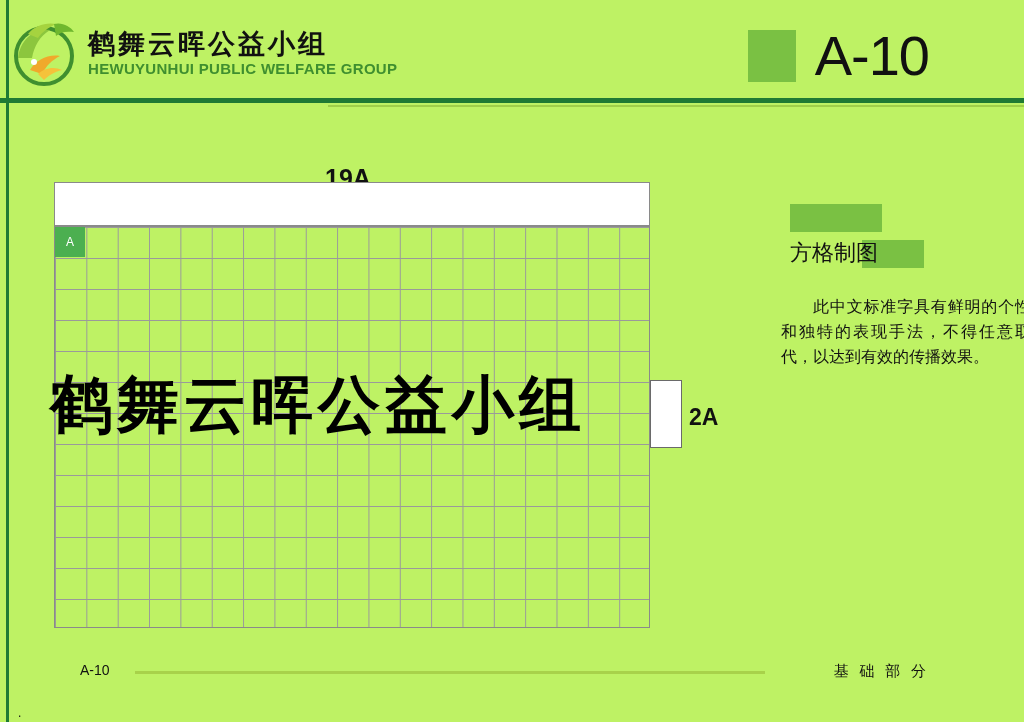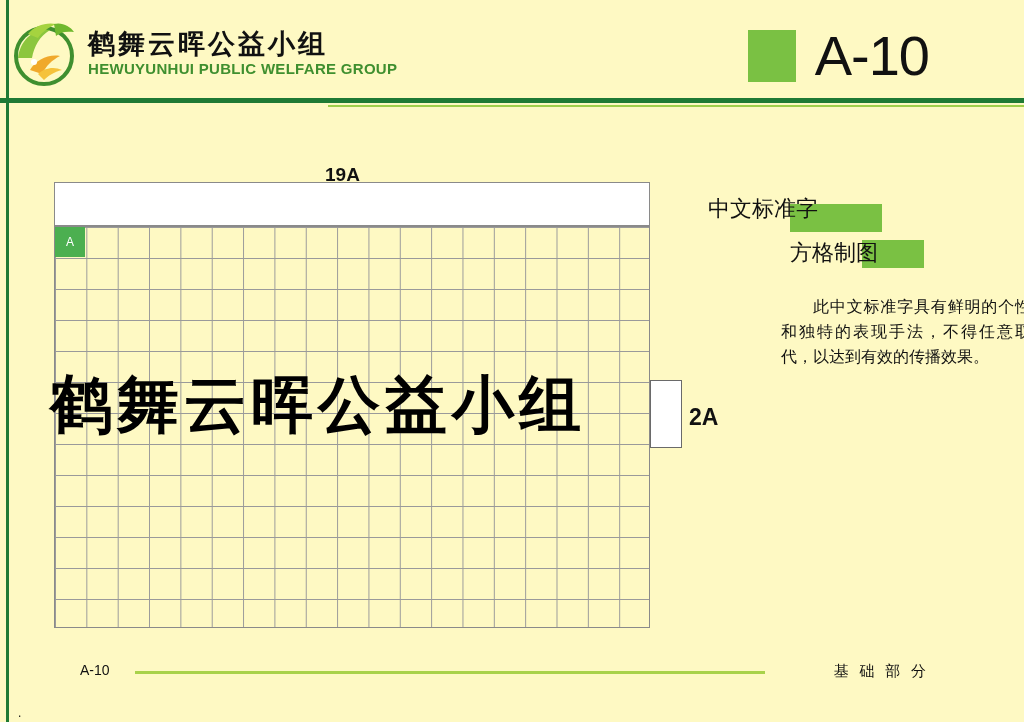--- a/index.html
+++ b/index.html
@@ -13,21 +13,21 @@
     position: relative;
     font-family: "Liberation Sans", sans-serif;
     color: #000000;
     overflow: hidden;
   }
   .page {
     position: absolute;
     left: 0; top: 0;
     width: 1024px;
     height: 722px;
-    background: #fef9c3;
+    background: #bef264;
   }
 
   
   .logo-block {
     position: absolute;
     left: 10px;
     top: 18px;
     display: flex;
     align-items: center;
   }
@@ -146,21 +146,21 @@
     font-size: 12px;
     font-family: "Liberation Sans", sans-serif;
     display: flex;
     align-items: center;
     justify-content: center;
   }
   .label-19a {
     position: absolute;
     left: 325px;
     top: 164px;
-    font-size: 19px;
+    font-size: 25px;
     font-weight: bold;
     color: #111111;
     text-align: right;
   }
   .label-2a {
     position: absolute;
     left: 689px;
     top: 404px;
     font-size: 23px;
     font-weight: bold;
@@ -323,21 +323,20 @@
     <div class="unit-cell">A</div>
   </div>
 
   <div class="wordmark">鹤舞云晖公益小组</div>
 
   <div class="callout-box"></div>
   <div class="label-2a">2A</div>
 
   <div class="hl-1"></div>
   <div class="hl-2"></div>
-  <div class="rt-title-1">中文标准字</div>
   <div class="rt-title-2">方格制图</div>
   <div class="rt-body">此中文标准字具有鲜明的个性和独特的表现手法，不得任意取代，以达到有效的传播效果。</div>
 
   <div class="footer-code">A-10</div>
   <div class="footer-rule"></div>
   <div class="footer-section">基 础 部 分</div>
   <div class="footer-dot">.</div>
 
 </div>
 

